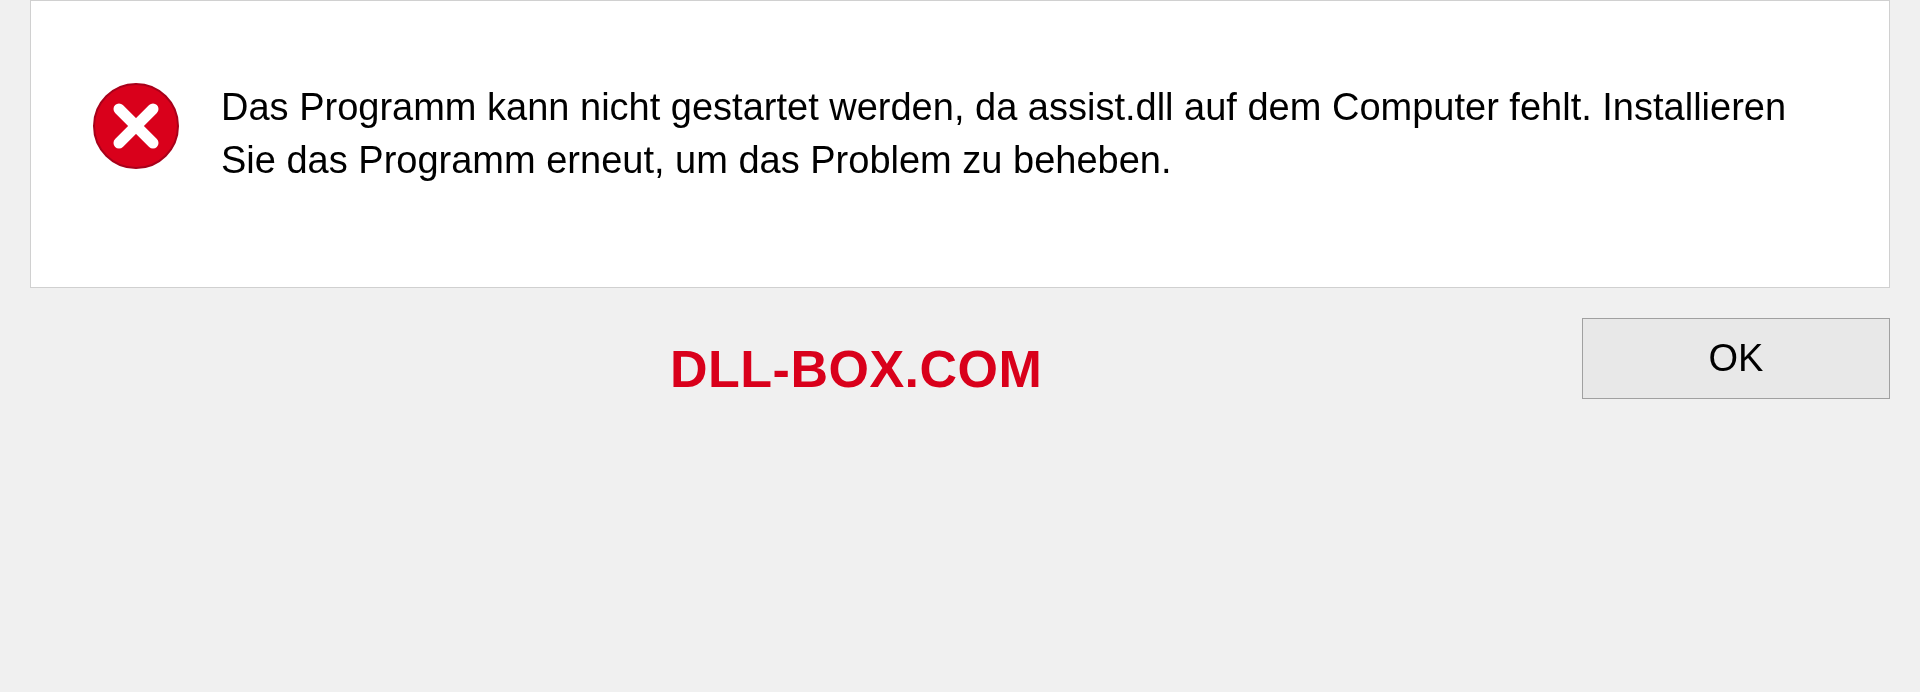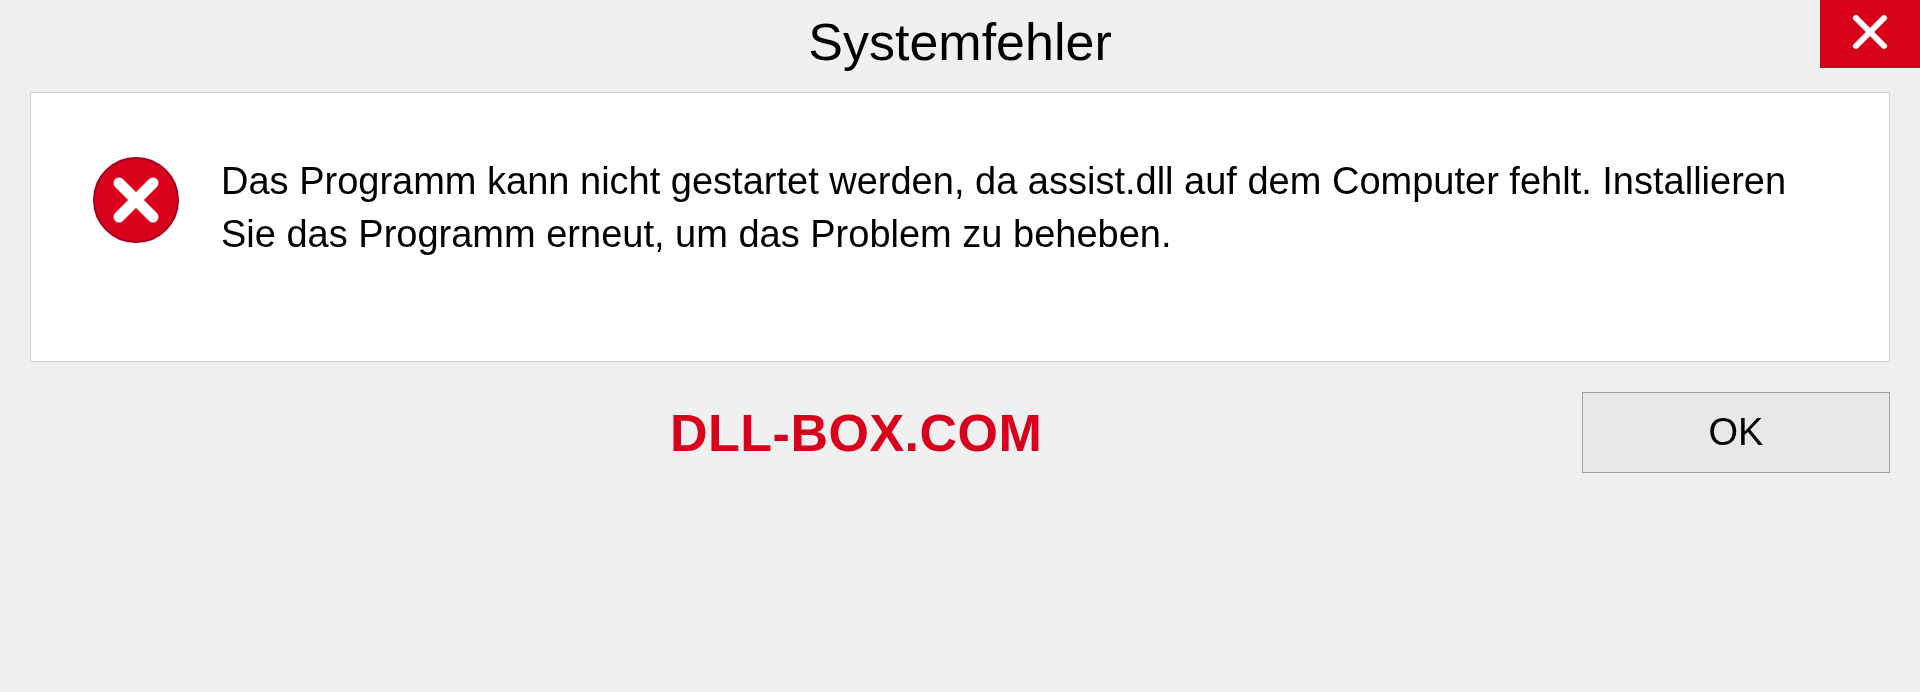--- a/index.html
+++ b/index.html
@@ -46,38 +46,38 @@
       cursor: pointer;
     }
     .close-btn svg {
       width: 40px;
       height: 40px;
     }
     .content-box {
       background: #ffffff;
       border: 1px solid #d0d0d0;
       margin: 0 30px;
-      padding: 62px 60px 100px 60px;
+      padding: 80px 60px 100px 60px;
       display: flex;
       align-items: flex-start;
       gap: 40px;
     }
     .error-icon {
       flex-shrink: 0;
       width: 90px;
       height: 90px;
     }
     .message-text {
       font-size: 38px;
       color: #000;
       line-height: 1.4;
     }
     .footer {
       display: flex;
-      align-items: center;
+      align-items: flex-end;
       justify-content: space-between;
       padding: 30px 30px 30px 30px;
     }
     .watermark {
       font-size: 52px;
       font-weight: 800;
       color: #d9001b;
       letter-spacing: 0.5px;
       margin-left: 640px;
       font-family: Arial, sans-serif;
@@ -91,31 +91,20 @@
       text-align: center;
       cursor: pointer;
       font-family: "Segoe UI", Tahoma, sans-serif;
       color: #000;
     }
   </style>
 </head>
 <body>
 
 <div class="dialog">
-  <div class="titlebar">
-    <div class="title">Systemfehler</div>
-    <div class="close-btn">
-      <span>
-        <svg viewBox="0 0 40 40">
-          <line x1="6" y1="6" x2="34" y2="34" stroke="#fff" stroke-width="6" stroke-linecap="round"></line>
-          <line x1="34" y1="6" x2="6" y2="34" stroke="#fff" stroke-width="6" stroke-linecap="round"></line>
-        </svg>
-      </span>
-    </div>
-  </div>
 
   <div class="content-box">
     <div class="error-icon">
       <svg viewBox="0 0 90 90">
         <circle cx="45" cy="45" r="42" fill="#d9001b" stroke="#a8001a" stroke-width="2"></circle>
         <line x1="28" y1="28" x2="62" y2="62" stroke="#fff" stroke-width="11" stroke-linecap="round"></line>
         <line x1="62" y1="28" x2="28" y2="62" stroke="#fff" stroke-width="11" stroke-linecap="round"></line>
       </svg>
     </div>
     <div class="message-text">Das Programm kann nicht gestartet werden, da assist.dll auf dem Computer fehlt. Installieren Sie das Programm erneut, um das Problem zu beheben.</div>

